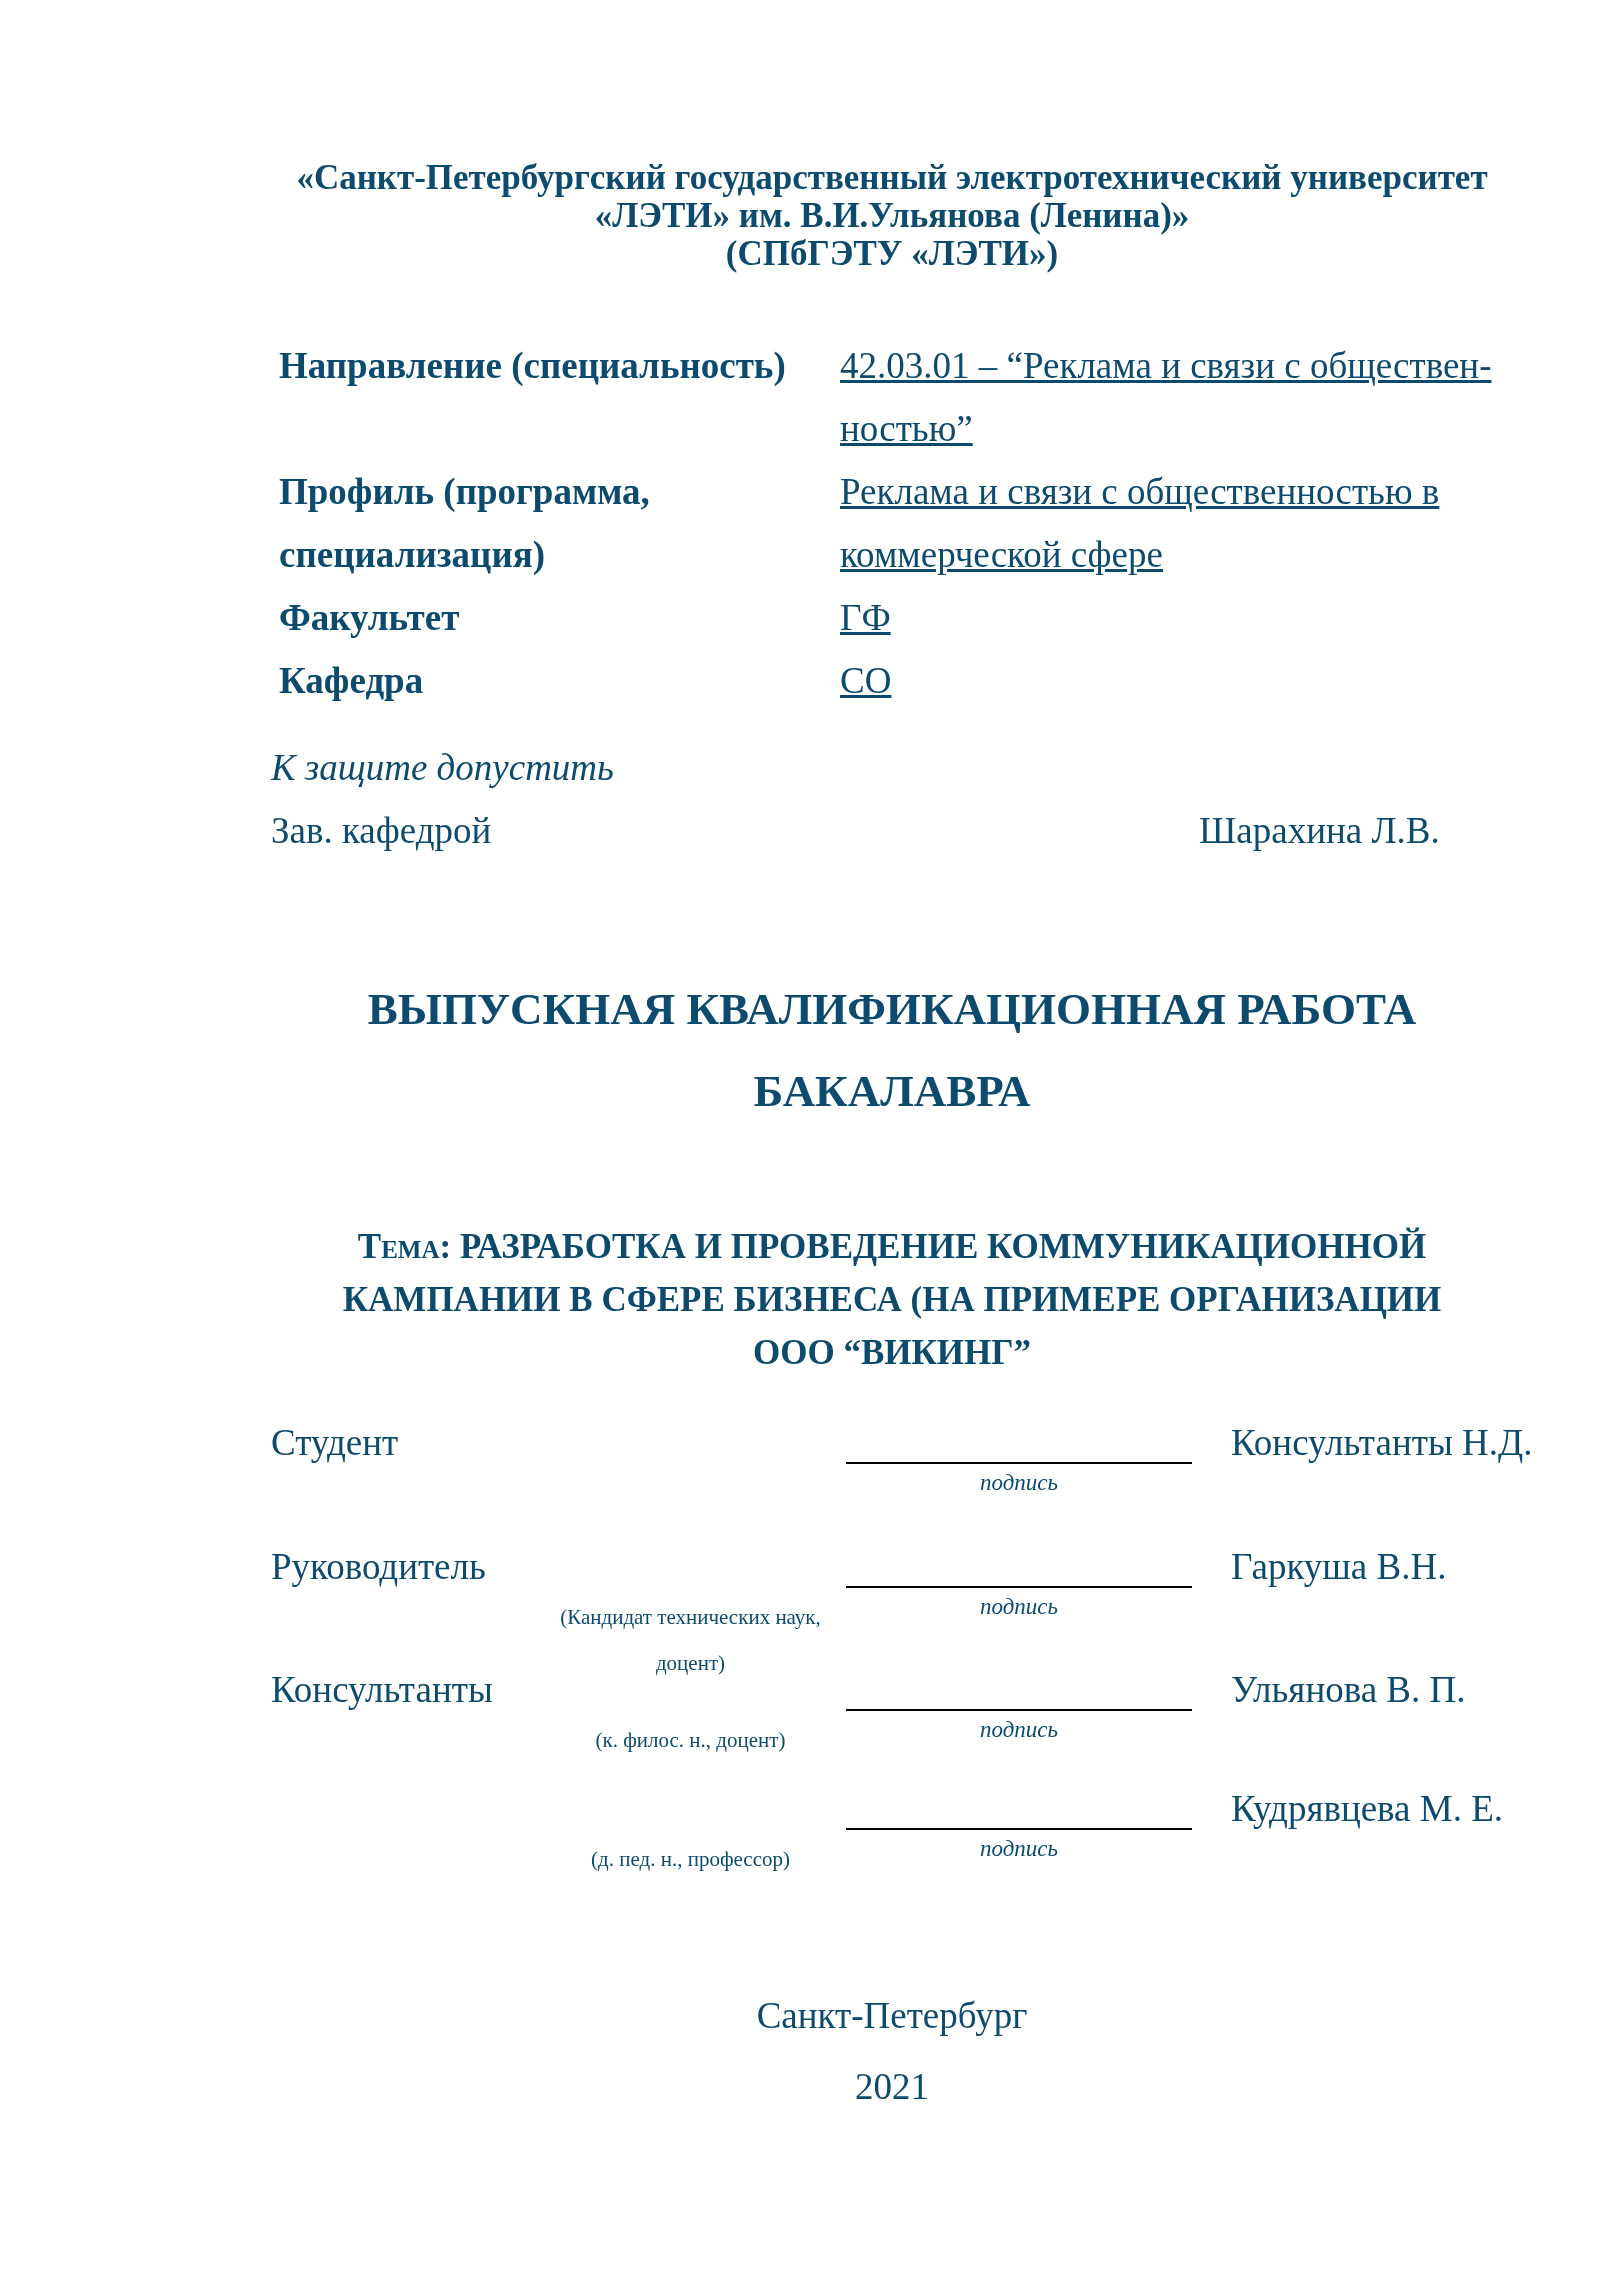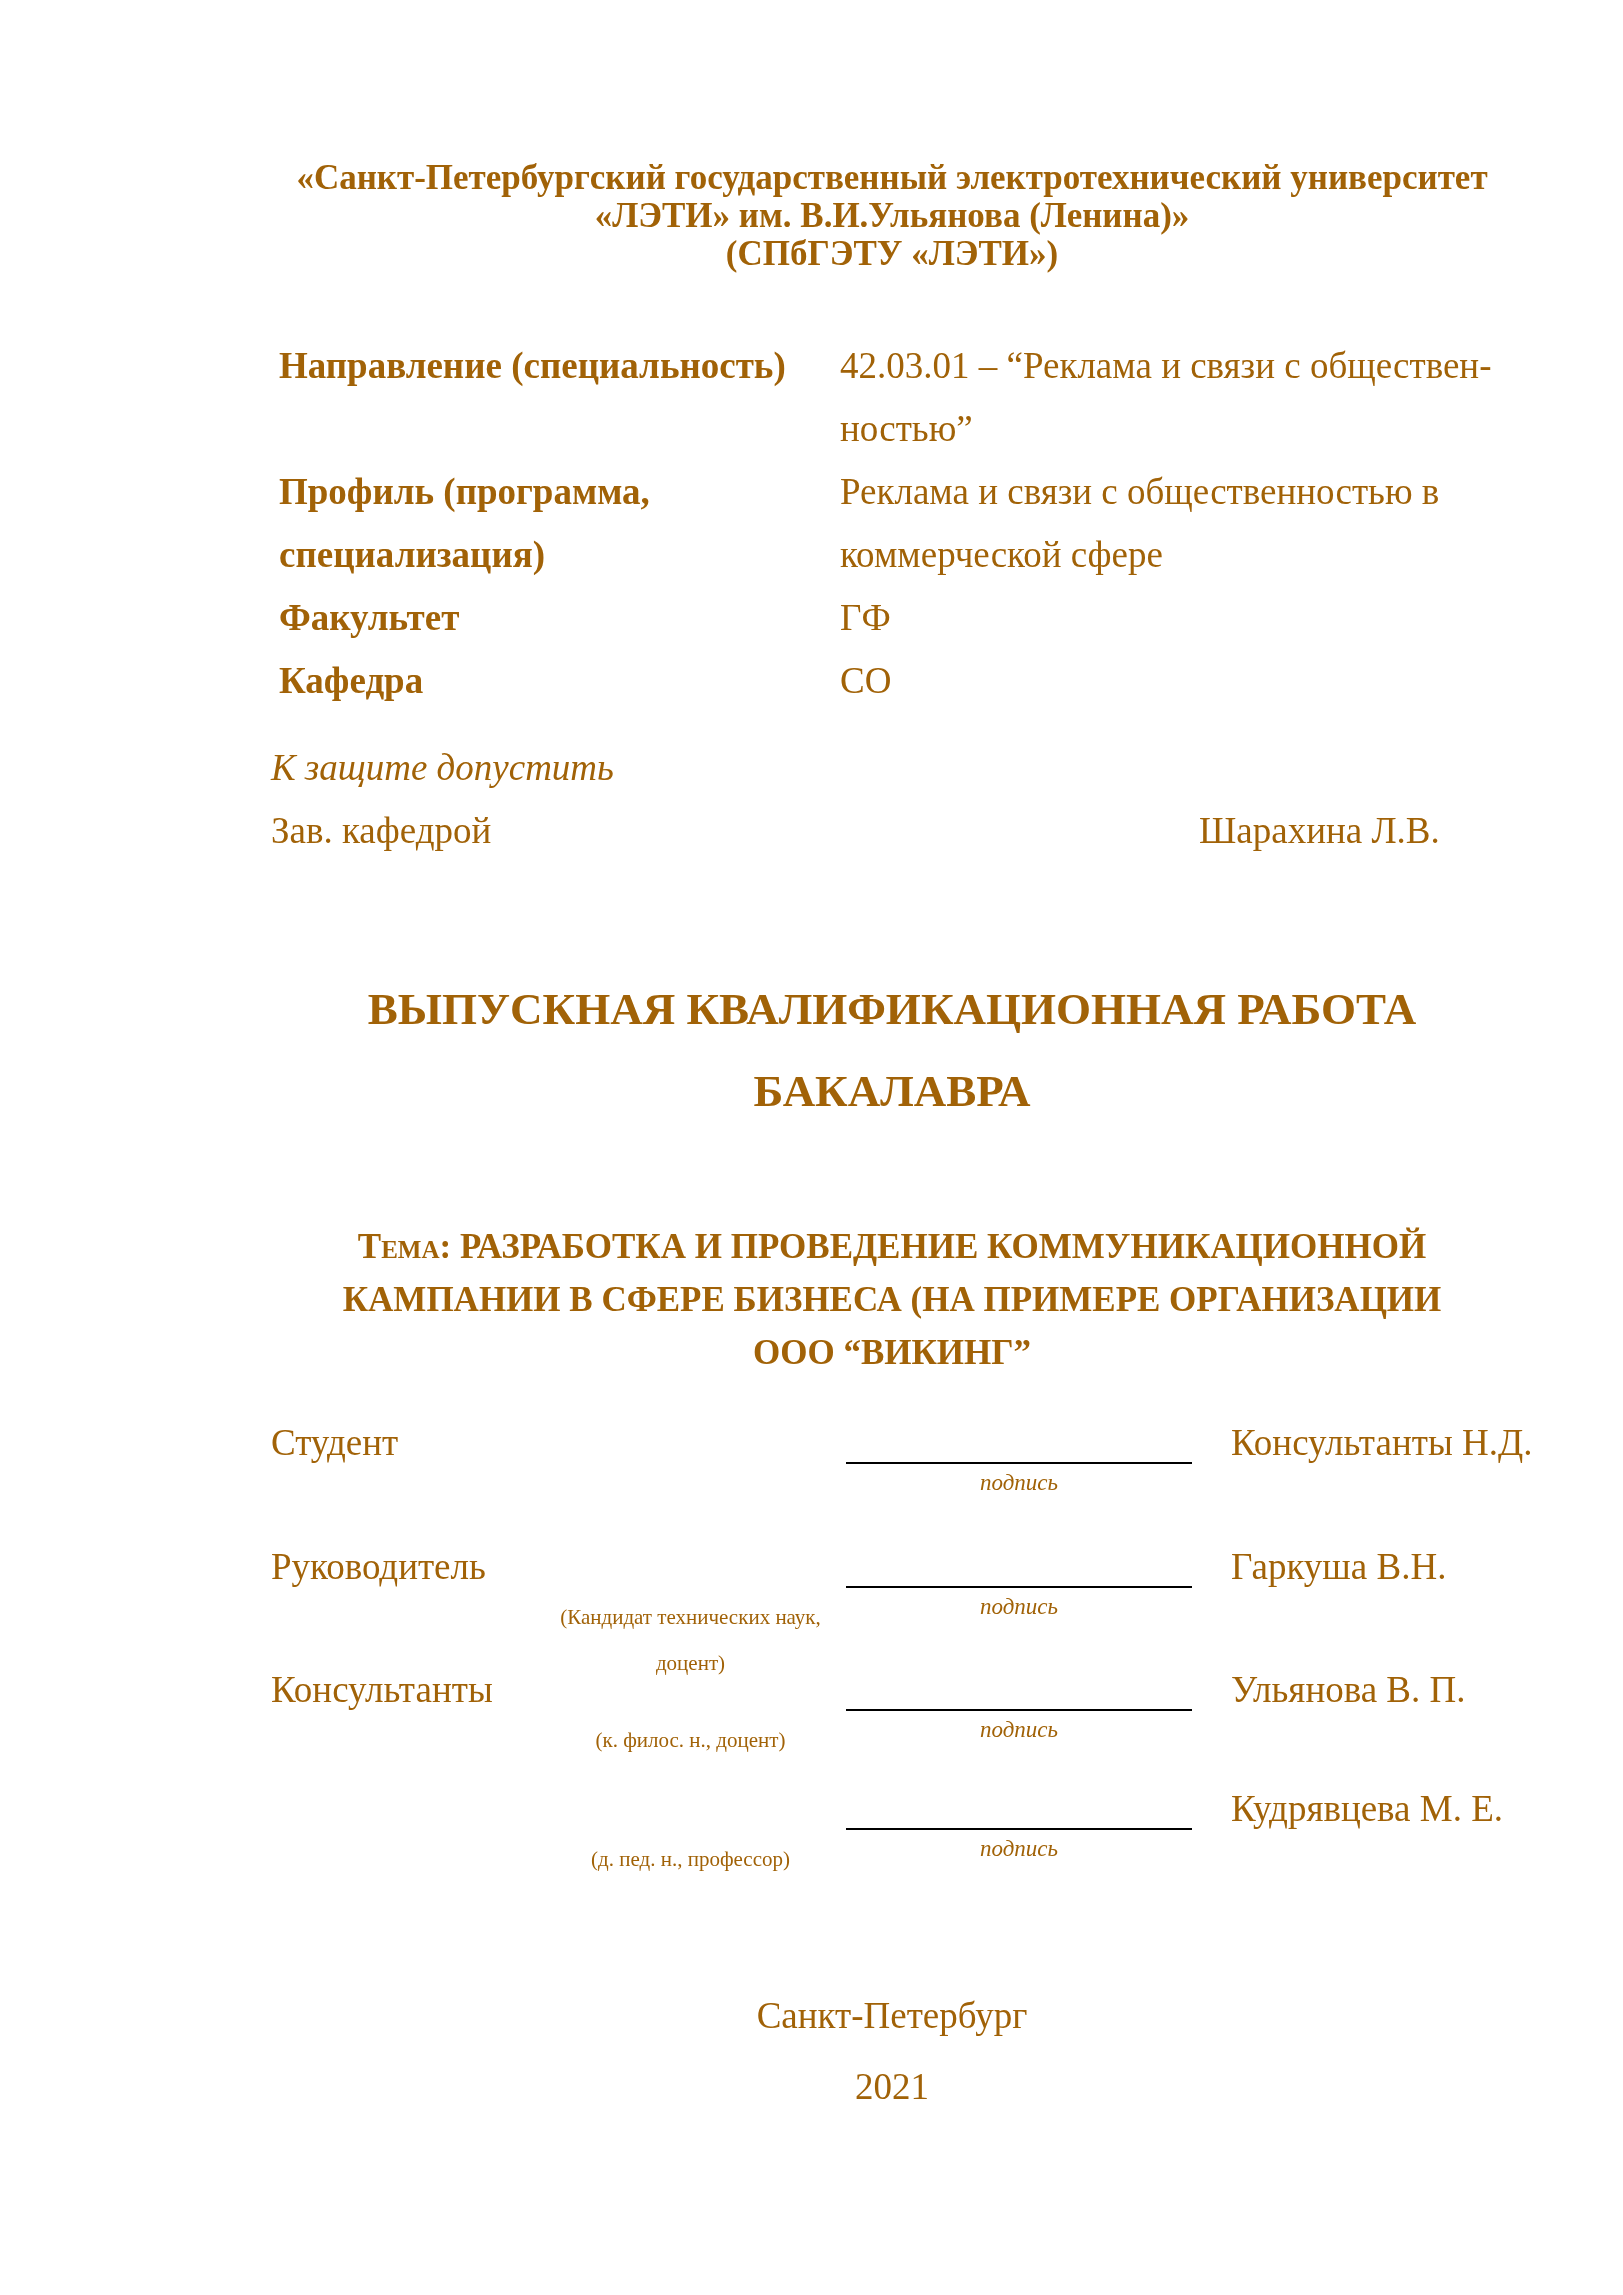--- a/index.html
+++ b/index.html
@@ -5,21 +5,21 @@
   html, body {
     margin: 0;
     padding: 0;
     background: #ffffff;
   }
   .page {
     position: relative;
     width: 1623px;
     height: 2295px;
     background: #ffffff;
-    color: #a16207;
+    color: #0c4a6e;
     font-family: "Liberation Serif", "DejaVu Serif", serif;
     overflow: hidden;
   }
   
   .doc-header {
     position: absolute;
     top: 159px;
     left: 271px;
     right: 110px;
     text-align: center;
@@ -35,21 +35,21 @@
     right: 110px;
     font-size: 37px;
     line-height: 63px;
   }
   .spec-row { display: flex; align-items: flex-start; margin-left: 8px; }
   .spec-label {
     flex: 0 0 561px;
     font-weight: bold;
     white-space: pre-line;
   }
-  .spec-value { white-space: pre-line; }
+  .spec-value { white-space: pre-line; text-decoration: underline; }
   
   .admission {
     position: absolute;
     top: 736px;
     left: 271px;
     right: 110px;
     font-size: 37px;
     line-height: 63px;
   }
   .admission-approval { font-style: italic; }

